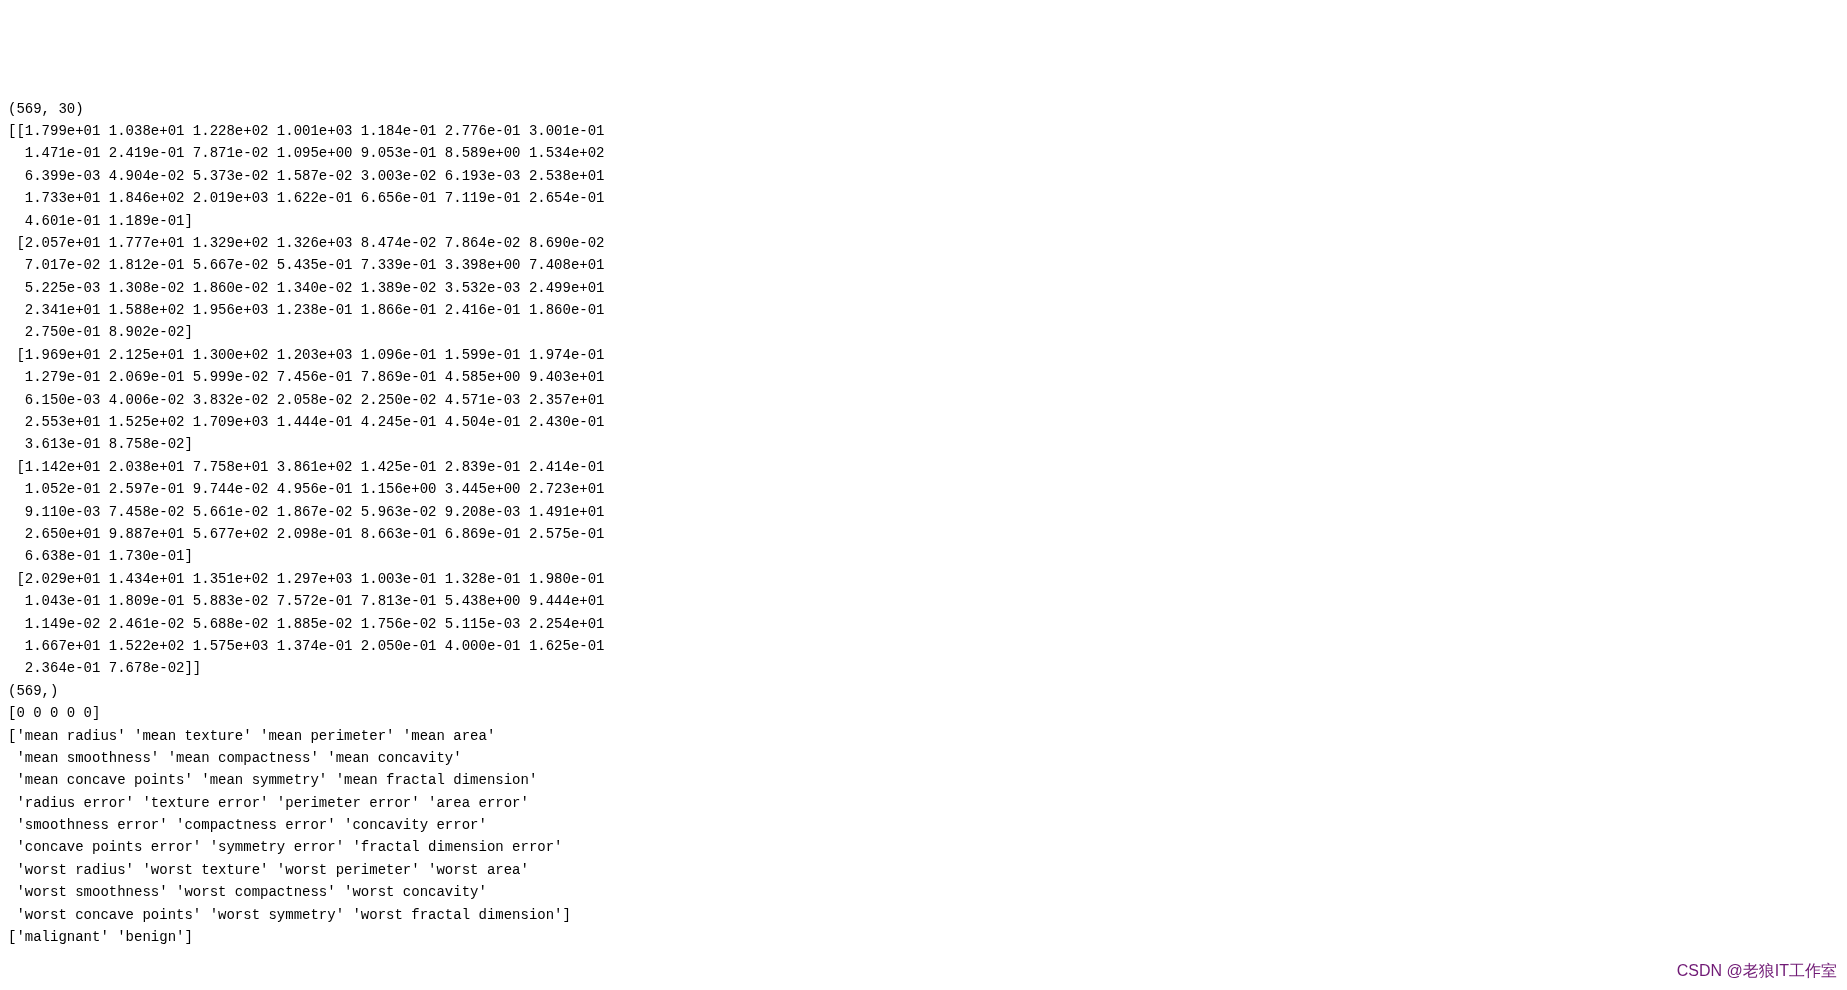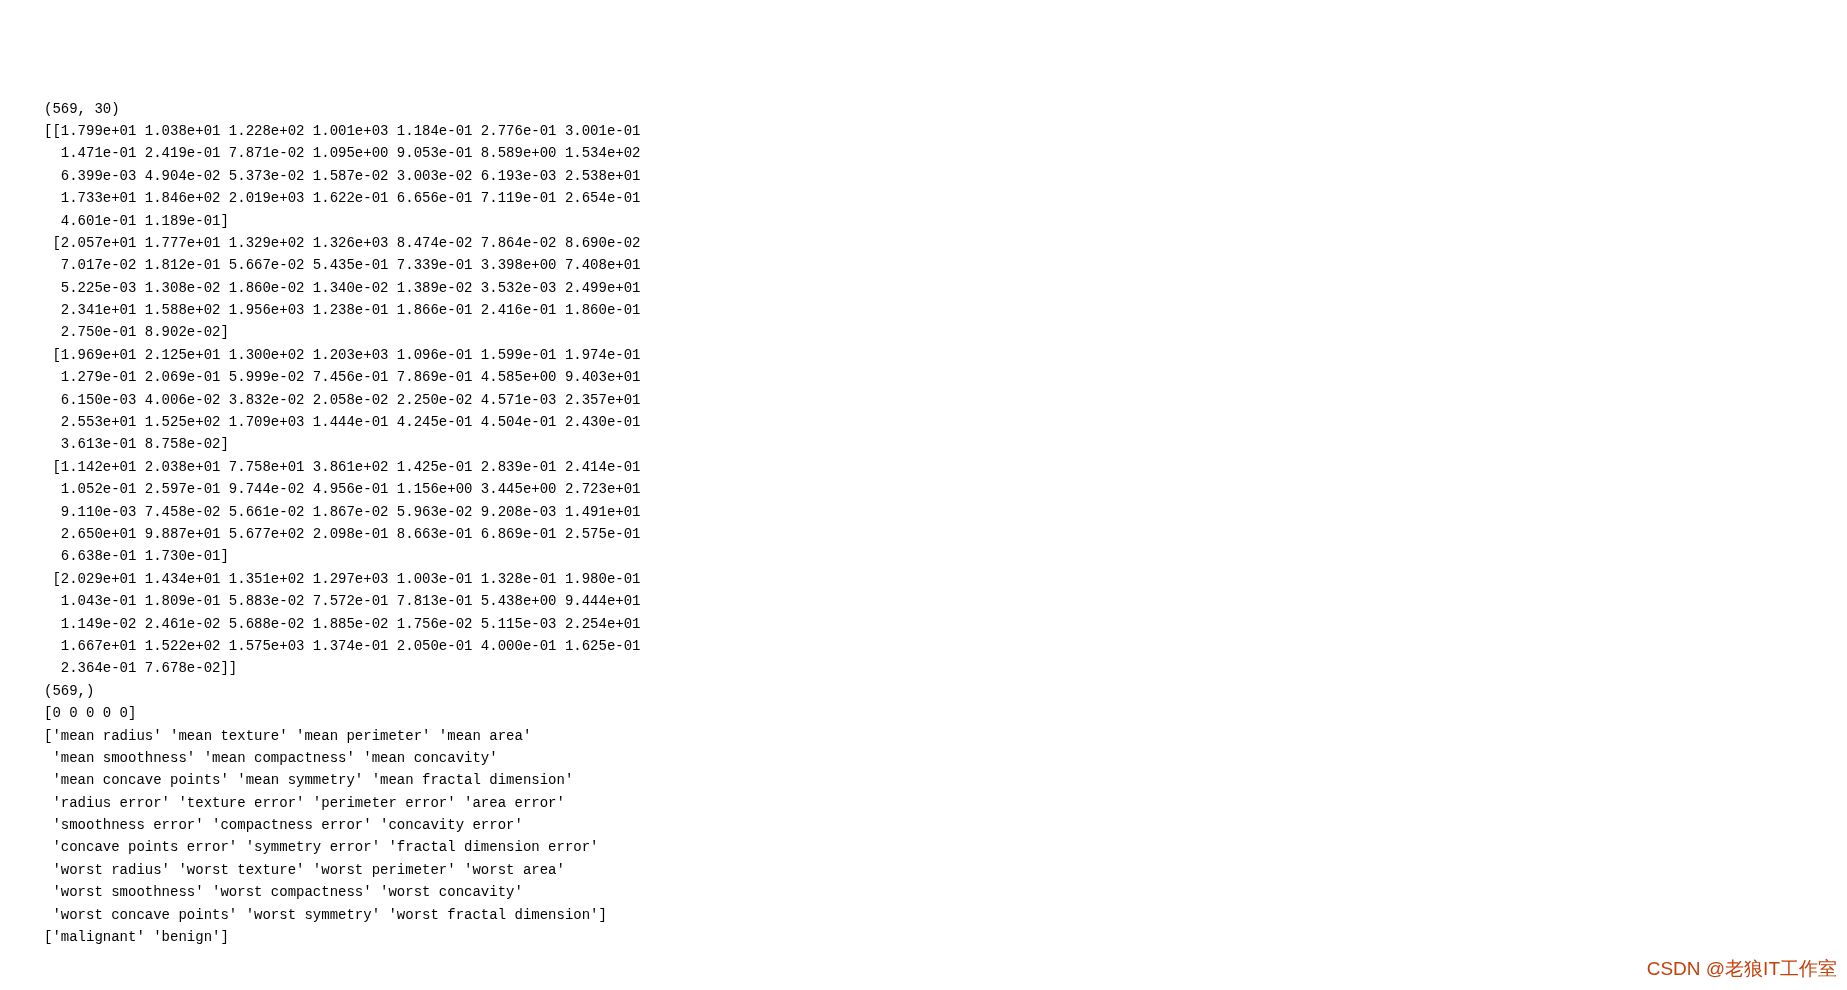--- a/index.html
+++ b/index.html
@@ -10,29 +10,28 @@
       line-height: 1.6;
       color: #000;
       background: #fff;
       white-space: pre;
       position: relative;
       min-height: 990px;
       box-sizing: border-box;
     }
     .output-line {
       white-space: pre;
-      margin-left: 36px;
     }
     .watermark {
       position: fixed;
       bottom: 6px;
       right: 10px;
       font-family: -apple-system, BlinkMacSystemFont, "Segoe UI", Arial, sans-serif;
-      font-size: 19px;
-      color: #c2410c;
+      font-size: 16px;
+      color: #701a75;
     }
   </style>
 </head>
 <body>
 
 
 
 <div id="output-container"><div class="output-line">(569, 30)</div><div class="output-line">[[1.799e+01 1.038e+01 1.228e+02 1.001e+03 1.184e-01 2.776e-01 3.001e-01</div><div class="output-line">  1.471e-01 2.419e-01 7.871e-02 1.095e+00 9.053e-01 8.589e+00 1.534e+02</div><div class="output-line">  6.399e-03 4.904e-02 5.373e-02 1.587e-02 3.003e-02 6.193e-03 2.538e+01</div><div class="output-line">  1.733e+01 1.846e+02 2.019e+03 1.622e-01 6.656e-01 7.119e-01 2.654e-01</div><div class="output-line">  4.601e-01 1.189e-01]</div><div class="output-line"> [2.057e+01 1.777e+01 1.329e+02 1.326e+03 8.474e-02 7.864e-02 8.690e-02</div><div class="output-line">  7.017e-02 1.812e-01 5.667e-02 5.435e-01 7.339e-01 3.398e+00 7.408e+01</div><div class="output-line">  5.225e-03 1.308e-02 1.860e-02 1.340e-02 1.389e-02 3.532e-03 2.499e+01</div><div class="output-line">  2.341e+01 1.588e+02 1.956e+03 1.238e-01 1.866e-01 2.416e-01 1.860e-01</div><div class="output-line">  2.750e-01 8.902e-02]</div><div class="output-line"> [1.969e+01 2.125e+01 1.300e+02 1.203e+03 1.096e-01 1.599e-01 1.974e-01</div><div class="output-line">  1.279e-01 2.069e-01 5.999e-02 7.456e-01 7.869e-01 4.585e+00 9.403e+01</div><div class="output-line">  6.150e-03 4.006e-02 3.832e-02 2.058e-02 2.250e-02 4.571e-03 2.357e+01</div><div class="output-line">  2.553e+01 1.525e+02 1.709e+03 1.444e-01 4.245e-01 4.504e-01 2.430e-01</div><div class="output-line">  3.613e-01 8.758e-02]</div><div class="output-line"> [1.142e+01 2.038e+01 7.758e+01 3.861e+02 1.425e-01 2.839e-01 2.414e-01</div><div class="output-line">  1.052e-01 2.597e-01 9.744e-02 4.956e-01 1.156e+00 3.445e+00 2.723e+01</div><div class="output-line">  9.110e-03 7.458e-02 5.661e-02 1.867e-02 5.963e-02 9.208e-03 1.491e+01</div><div class="output-line">  2.650e+01 9.887e+01 5.677e+02 2.098e-01 8.663e-01 6.869e-01 2.575e-01</div><div class="output-line">  6.638e-01 1.730e-01]</div><div class="output-line"> [2.029e+01 1.434e+01 1.351e+02 1.297e+03 1.003e-01 1.328e-01 1.980e-01</div><div class="output-line">  1.043e-01 1.809e-01 5.883e-02 7.572e-01 7.813e-01 5.438e+00 9.444e+01</div><div class="output-line">  1.149e-02 2.461e-02 5.688e-02 1.885e-02 1.756e-02 5.115e-03 2.254e+01</div><div class="output-line">  1.667e+01 1.522e+02 1.575e+03 1.374e-01 2.050e-01 4.000e-01 1.625e-01</div><div class="output-line">  2.364e-01 7.678e-02]]</div><div class="output-line">(569,)</div><div class="output-line">[0 0 0 0 0]</div><div class="output-line">['mean radius' 'mean texture' 'mean perimeter' 'mean area'</div><div class="output-line"> 'mean smoothness' 'mean compactness' 'mean concavity'</div><div class="output-line"> 'mean concave points' 'mean symmetry' 'mean fractal dimension'</div><div class="output-line"> 'radius error' 'texture error' 'perimeter error' 'area error'</div><div class="output-line"> 'smoothness error' 'compactness error' 'concavity error'</div><div class="output-line"> 'concave points error' 'symmetry error' 'fractal dimension error'</div><div class="output-line"> 'worst radius' 'worst texture' 'worst perimeter' 'worst area'</div><div class="output-line"> 'worst smoothness' 'worst compactness' 'worst concavity'</div><div class="output-line"> 'worst concave points' 'worst symmetry' 'worst fractal dimension']</div><div class="output-line">['malignant' 'benign']</div></div>
 
 <div class="watermark">CSDN @老狼IT工作室</div>

